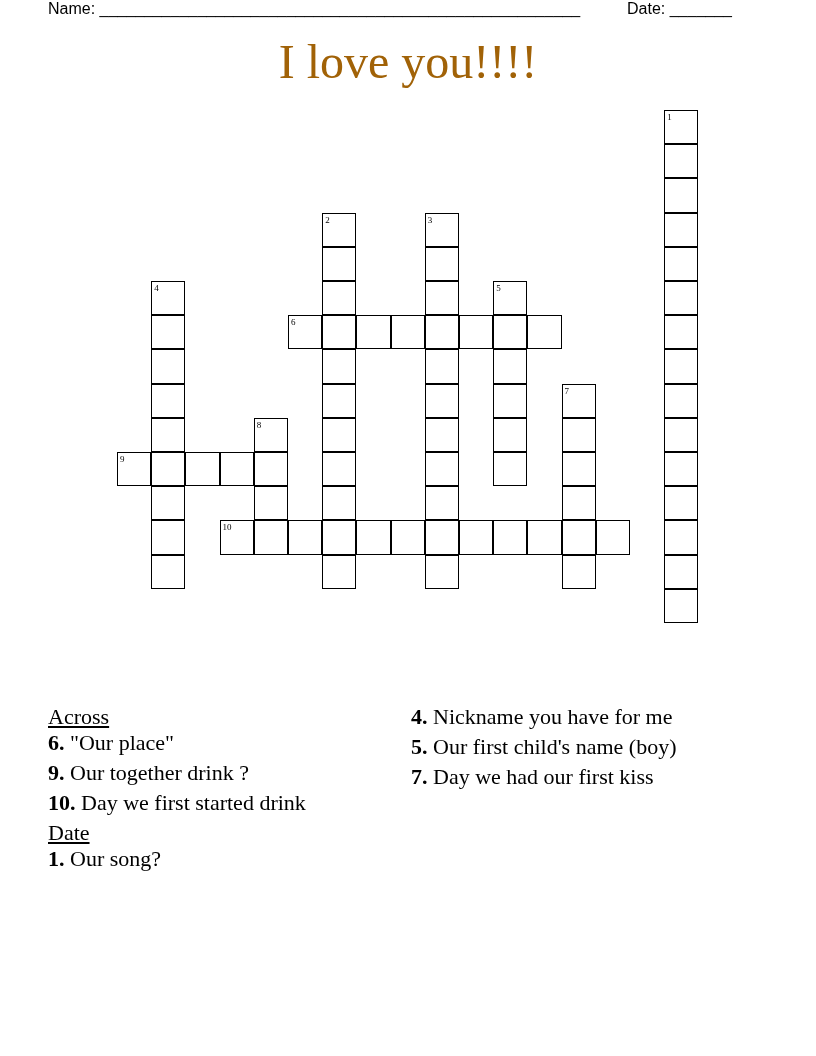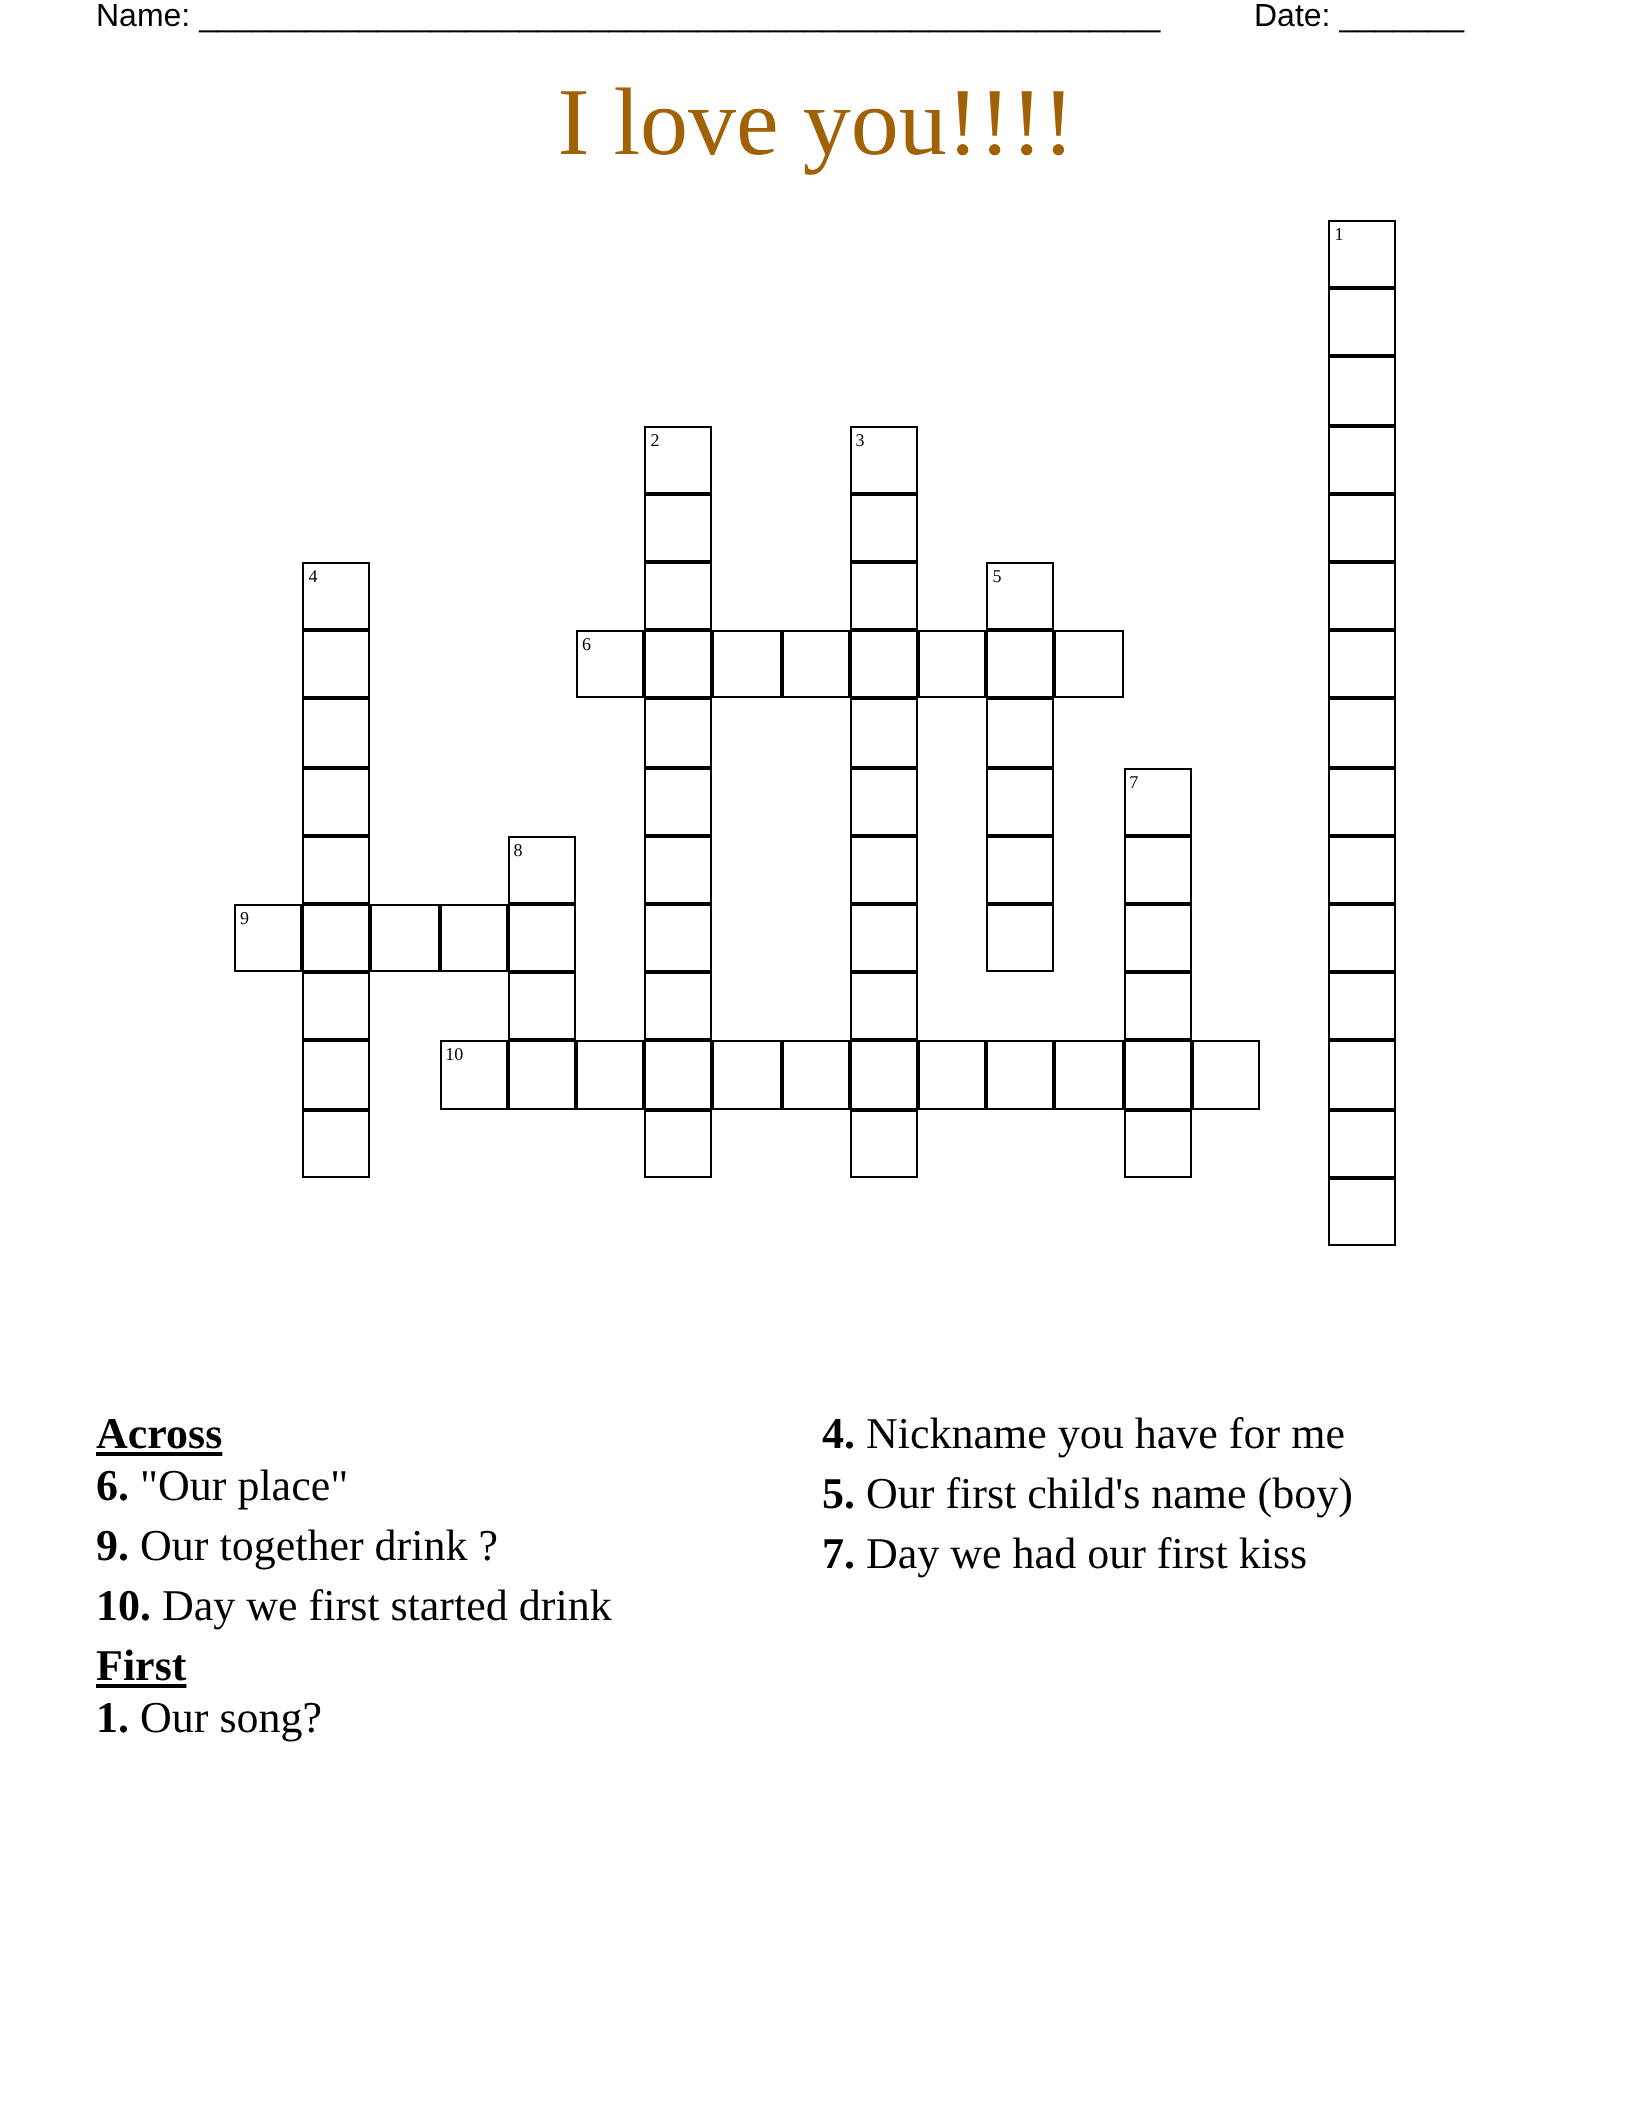--- a/index.html
+++ b/index.html
@@ -5,21 +5,21 @@
   body { margin:0; background:#fff; width:816px; height:1056px; position:relative; overflow:hidden; }
   .hdr { position:absolute; top:0; left:48px; font-family:"Liberation Sans", sans-serif; font-size:16px; color:#000; }
   .hdr-name { left:48px; }
   .hdr-date { left:627px; }
   .title { position:absolute; top:34px; left:0; width:816px; text-align:center; font-family:"Liberation Serif", serif; font-size:48px; color:#a16207; }
   .cell { position:absolute; width:34.2px; height:34.2px; box-sizing:border-box; border:1.5px solid #000; background:#fff; }
   .num { position:absolute; top:1px; left:2px; font-family:"Liberation Serif", serif; font-size:9px; color:#000; }
   .clues { position:absolute; font-family:"Liberation Serif", serif; font-size:22px; line-height:26px; color:#000; }
   .clue { margin-bottom:4px; }
   .clue b { font-weight:bold; }
-  .sect { font-weight:bold; text-decoration:underline; }
+  .sect { font-weight:normal; text-decoration:underline; }
 </style>
 </head>
 <body>
 
 <div class="hdr hdr-name">Name: ______________________________________________________</div>
 <div class="hdr hdr-date">Date: _______</div>
 <div class="title">I love you!!!!</div>
 
 <div id="grid">
     <div class="cell" style="left: 664.2px; top: 110px;">
@@ -120,21 +120,21 @@
     <div class="cell" style="left: 493.2px; top: 520.4px;"></div>
     <div class="cell" style="left: 527.4px; top: 520.4px;"></div>
     <div class="cell" style="left: 595.8px; top: 520.4px;"></div>
   </div>
 
 <div class="clues" style="left:48px; top:704px; width:340px;">
   <div class="sect">Across</div>
   <div class="clue"><b>6.</b><span> "Our place"</span></div>
   <div class="clue"><b>9.</b><span> Our together drink ?</span></div>
   <div class="clue"><b>10.</b><span> Day we first started drink</span></div>
-  <div class="sect">First</div>
+  <div class="sect">Date</div>
   <div class="clue"><b>1.</b><span> Our song?</span></div>
 </div>
 
 <div class="clues" style="left:411px; top:704px; width:335px;">
   <div class="clue"><b>4.</b><span> Nickname you have for me</span></div>
   <div class="clue"><b>5.</b><span> Our first child's name (boy)</span></div>
   <div class="clue"><b>7.</b><span> Day we had our first kiss</span></div>
 </div>
 
 </body></html>

